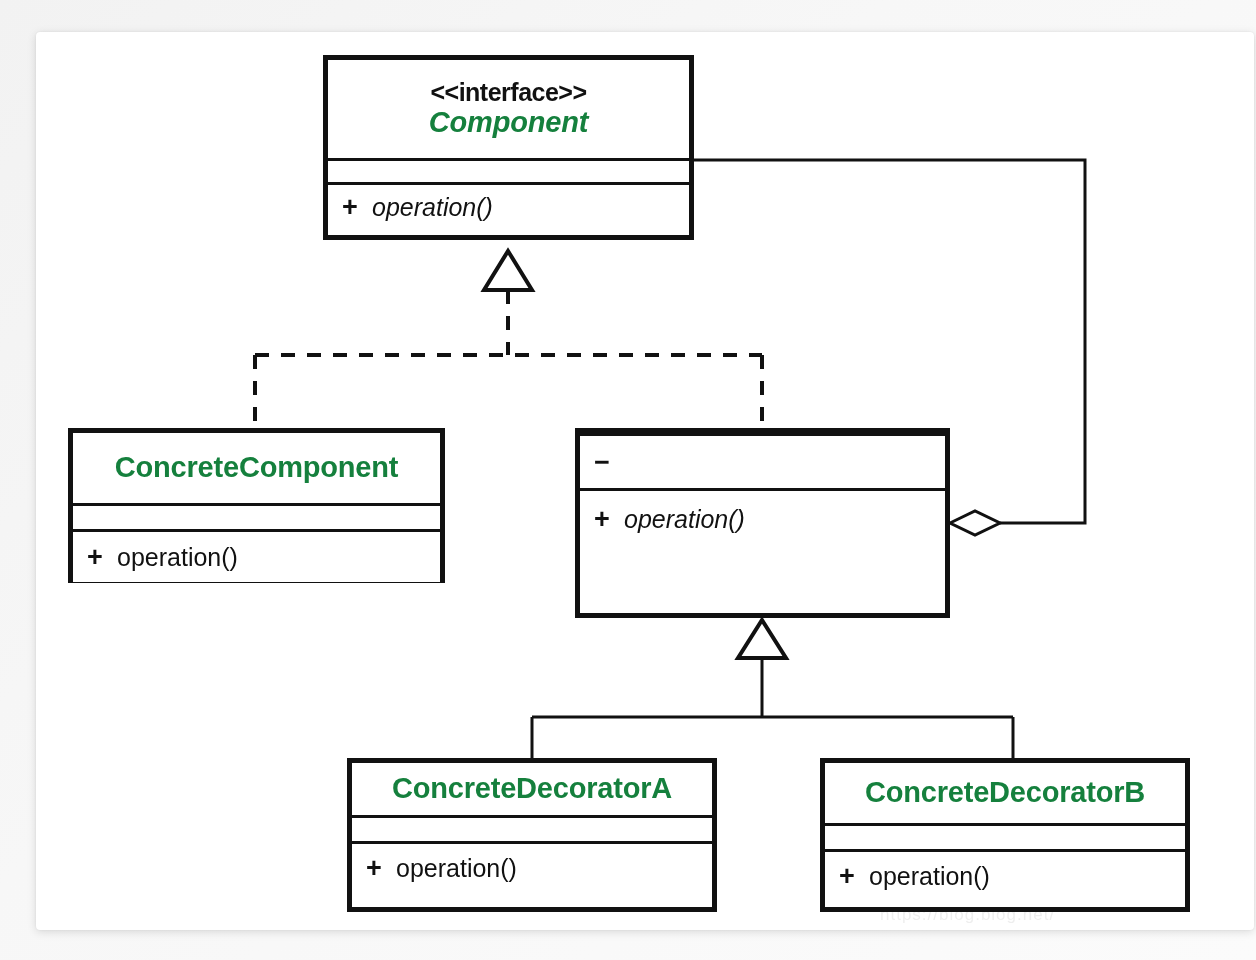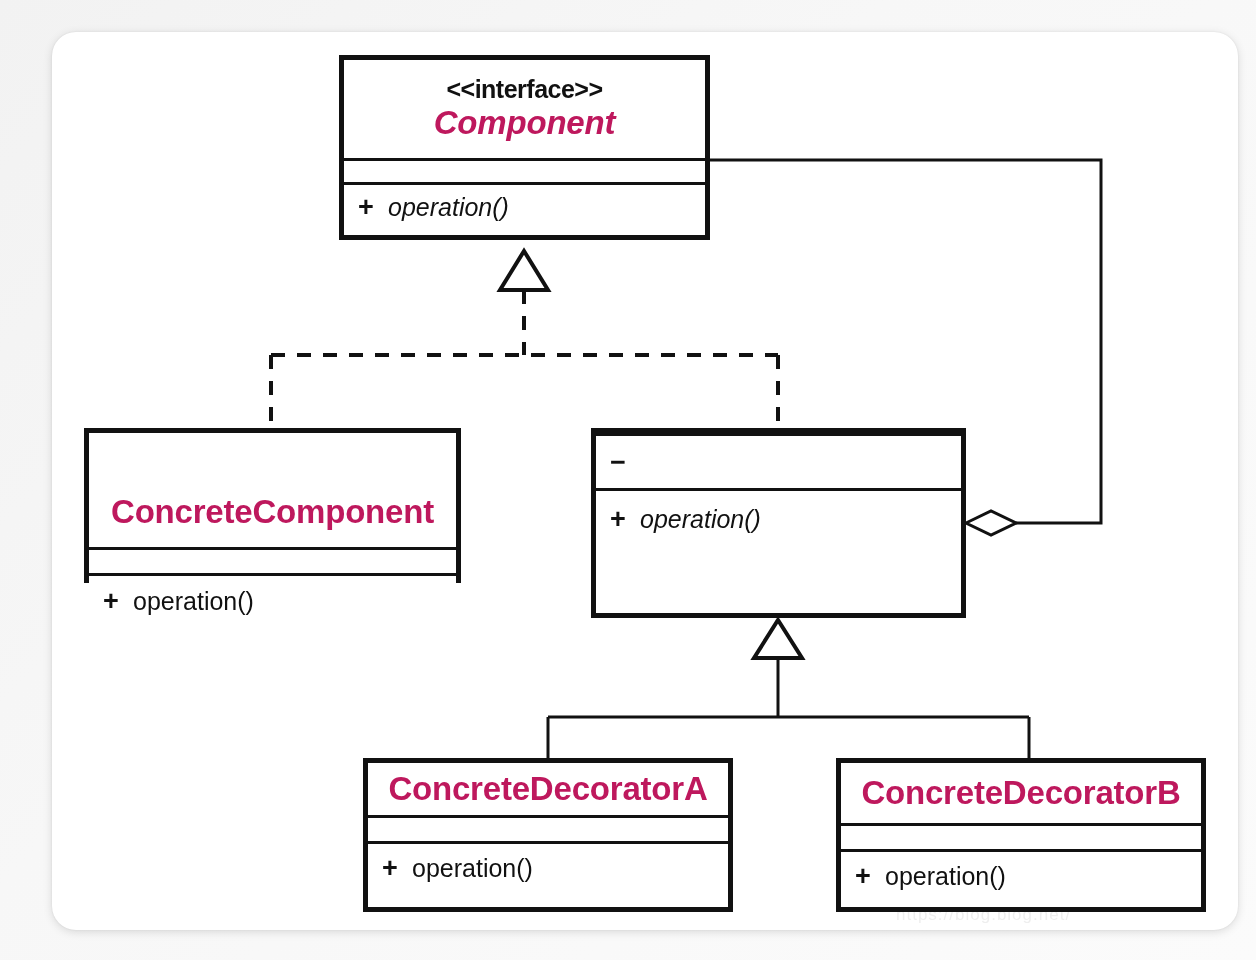--- a/index.html
+++ b/index.html
@@ -17,28 +17,29 @@
   #stage {
     position: relative;
     width: 1256px;
     height: 960px;
     background: linear-gradient(135deg, #f2f2f2 0%, #f7f7f7 40%, #fbfbfb 100%);
   }
 
   
   #card {
     position: absolute;
-    left: 52px;
+    left: 36px;
     top: 32px;
     width: 1186px;
     height: 898px;
     background: #ffffff;
-    border-radius: 24px;
+    border-radius: 4px;
     box-shadow: 0 2px 10px rgba(0,0,0,0.13), 0 0 2px rgba(0,0,0,0.08);
     overflow: hidden;
+    padding-left: 32px;
   }
 
   #canvas {
     position: absolute;
     left: 0;
     top: 0;
     width: 1256px;
     height: 960px;
   }
 
@@ -70,23 +71,23 @@
   }
 
   .stereotype {
     font-size: 25px;
     font-weight: bold;
     color: #111111;
     letter-spacing: -0.5px;
     line-height: 1.1;
   }
   .cls-name {
-    font-size: 33px;
+    font-size: 29px;
     font-weight: bold;
-    color: #be185d;
+    color: #15803d;
     line-height: 1.15;
     letter-spacing: -0.2px;
   }
   .cls-name.italic { font-style: italic; }
 
   .member {
     display: flex;
     align-items: baseline;
     font-size: 25px;
     color: #111111;
@@ -159,21 +160,21 @@
       <div class="compartment c-attrs divider-top" style="height:24px;"></div>
       <div class="compartment c-ops divider-top" style="height:48px;">
         <div class="member">
           <span class="vis">+</span>
           <span class="sig italic">operation()</span>
         </div>
       </div>
     </div>
 
     <div class="uml-box" style="left:32px; top:396px; width:377px; height:155px;">
-      <div class="compartment c-name" style="height:70px;margin-top:44px;">
+      <div class="compartment c-name" style="height:70px;">
         <div class="cls-name">ConcreteComponent</div>
       </div>
       <div class="compartment c-attrs divider-top" style="height:26px;"></div>
       <div class="compartment c-ops divider-top" style="height:53px;">
         <div class="member">
           <span class="vis">+</span>
           <span class="sig">operation()</span>
         </div>
       </div>
     </div>

